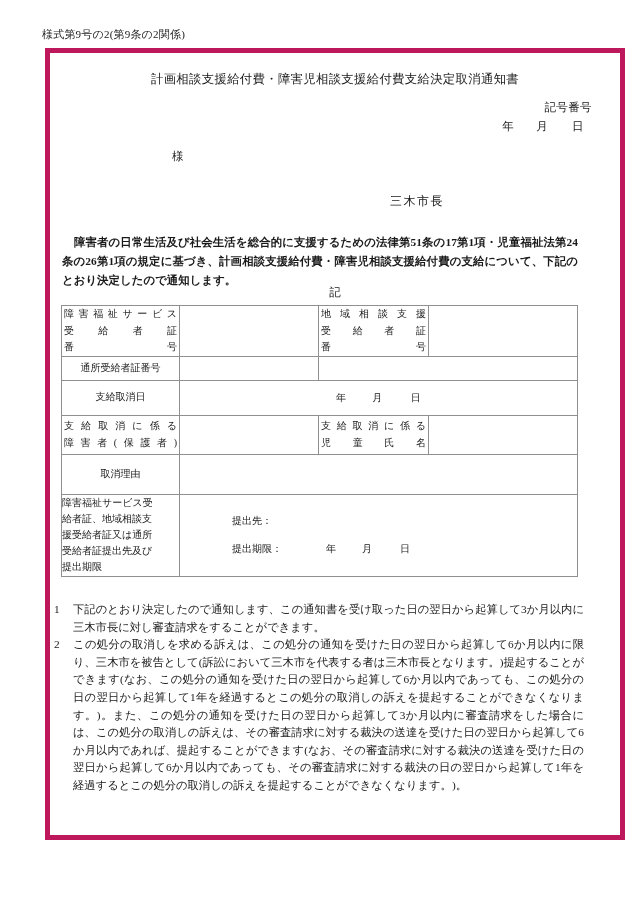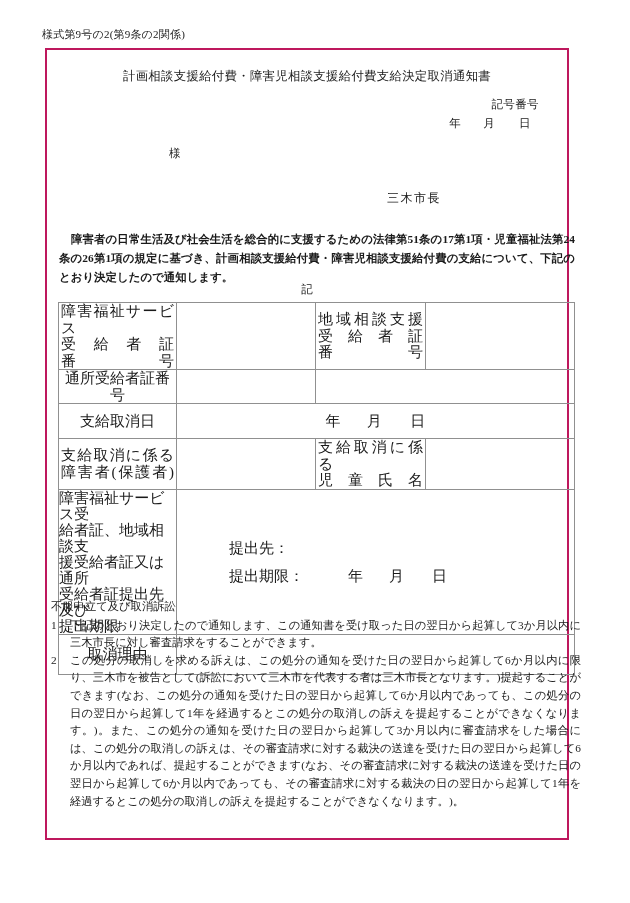--- a/index.html
+++ b/index.html
@@ -28,23 +28,23 @@
     top: 27px;
     font-size: 11px;
     letter-spacing: 0.2px;
     white-space: nowrap;
   }
   
   .frame {
     position: absolute;
     left: 45px;
     top: 48px;
-    width: 524px;
+    width: 580px;
     height: 792px;
-    border: 2px solid #be185d;
+    border: 5px solid #be185d;
     box-sizing: border-box;
     background: #fff;
   }
   .inner {
     position: absolute;
     left: 0; top: 0;
     width: 100%;
     height: 100%;
   }
   .doc-title {
@@ -113,21 +113,21 @@
   }
 
   
   table.form-table {
     position: absolute;
     top: 252px;
     left: 11px;
     width: 516px;
     border-collapse: collapse;
     table-layout: fixed;
-    font-size: 15px;
+    font-size: 10px;
   }
   table.form-table td {
     border: 1px solid #909090;
     padding: 0;
     vertical-align: middle;
   }
   .lbl {
     text-align: center;
     line-height: 16.5px;
     padding: 4px 4px;
@@ -300,20 +300,25 @@
             <td>
                 <div class="blankcell"></div>
               </td>
             <td class="lbl">
               <span class="spread">支給取消に係る</span>
               <span class="spread">児童氏名</span>
             </td>
             <td>
                 <div class="blankcell"></div>
               </td>
+          </tr>
+
+          <tr style="height:40px">
+            <td class="lbl">取消理由</td>
+            <td colspan="3"></td>
           </tr>
 
           <tr style="height:82px">
             <td class="lbl-left">
               <span>障害福祉サービス受</span><br>
               <span>給者証、地域相談支</span><br>
               <span>援受給者証又は通所</span><br>
               <span>受給者証提出先及び</span><br>
               <span>提出期限</span>
             </td>
@@ -321,30 +326,24 @@
               <div class="submit-block">
                 <div>
                   <span class="lead">提出先：</span>
                 </div>
                 <div>
                   <span class="lead">提出期限：</span><span class="sy">年</span><span class="sm">月</span><span class="sd">日</span>
                 </div>
               </div>
             </td>
           </tr>
-
-          <tr style="height:40px">
-            <td class="lbl">取消理由</td>
-            <td colspan="3"></td>
-          </tr>
         </tbody>
       </table>
 
       <div class="appeal">
-        <div class="appeal-head">不服申立て及び取消訴訟</div>
         <div class="appeal-item">
           <div class="appeal-num">1</div>
           <div class="appeal-body">下記のとおり決定したので通知します、この通知書を受け取った日の翌日から起算して3か月以内に三木市長に対し審査請求をすることができます。</div>
         </div>
         <div class="appeal-item">
           <div class="appeal-num">2</div>
           <div class="appeal-body">この処分の取消しを求める訴えは、この処分の通知を受けた日の翌日から起算して6か月以内に限り、三木市を被告として(訴訟において三木市を代表する者は三木市長となります。)提起することができます(なお、この処分の通知を受けた日の翌日から起算して6か月以内であっても、この処分の日の翌日から起算して1年を経過するとこの処分の取消しの訴えを提起することができなくなります。)。また、この処分の通知を受けた日の翌日から起算して3か月以内に審査請求をした場合には、この処分の取消しの訴えは、その審査請求に対する裁決の送達を受けた日の翌日から起算して6か月以内であれば、提起することができます(なお、その審査請求に対する裁決の送達を受けた日の翌日から起算して6か月以内であっても、その審査請求に対する裁決の日の翌日から起算して1年を経過するとこの処分の取消しの訴えを提起することができなくなります。)。</div>
         </div>
       </div>
 

